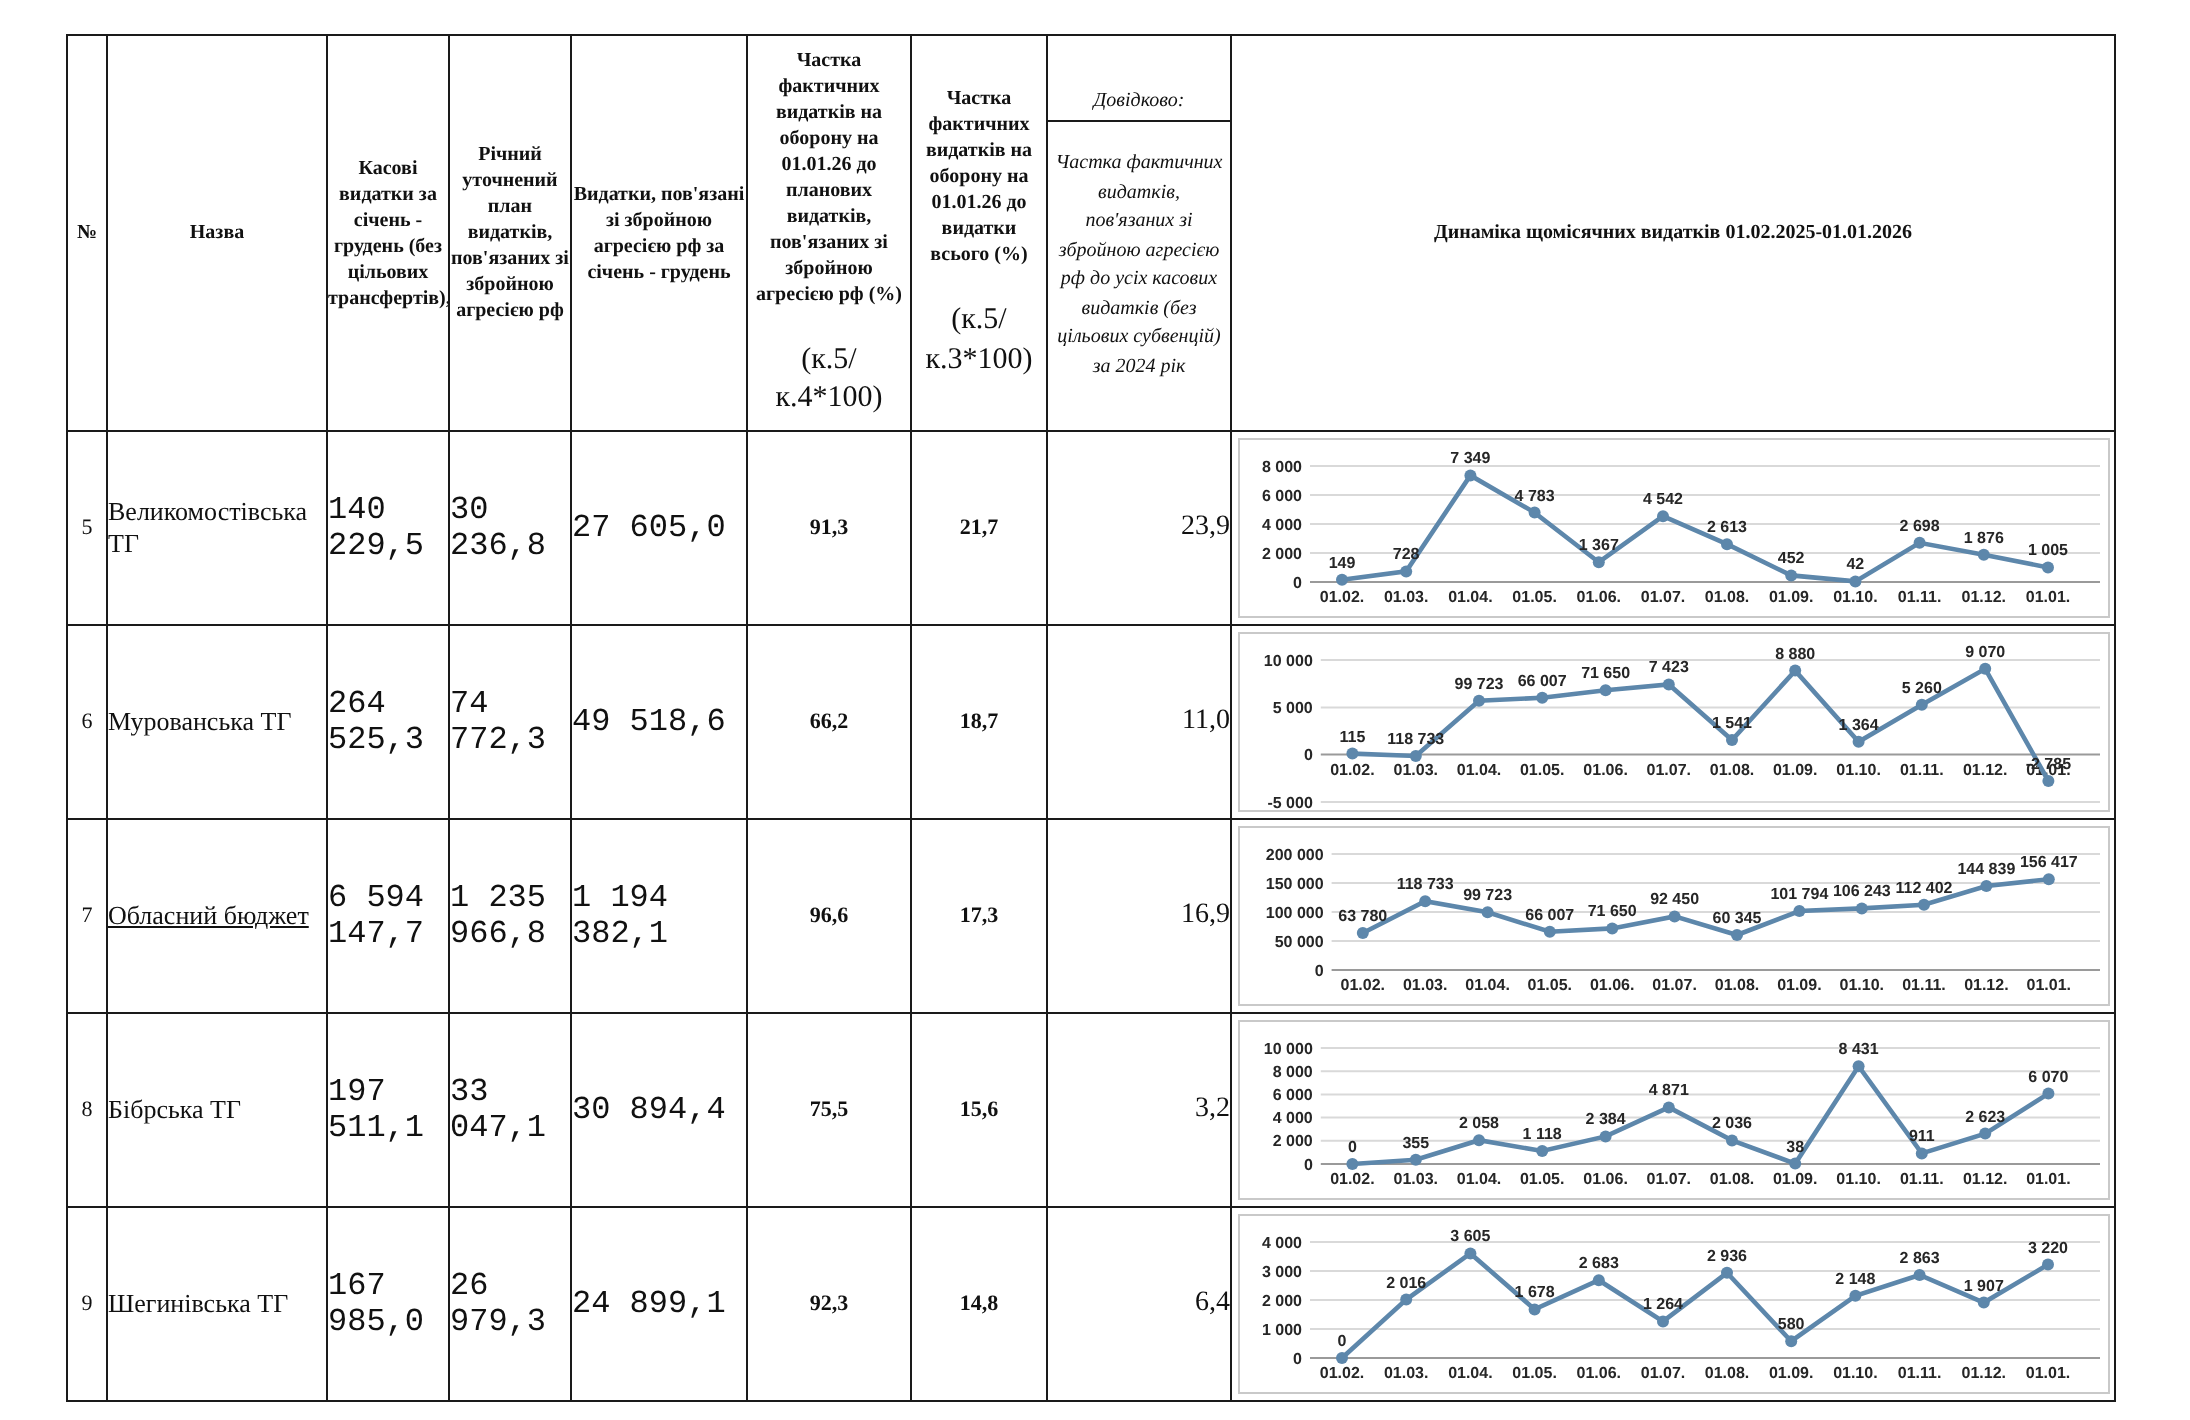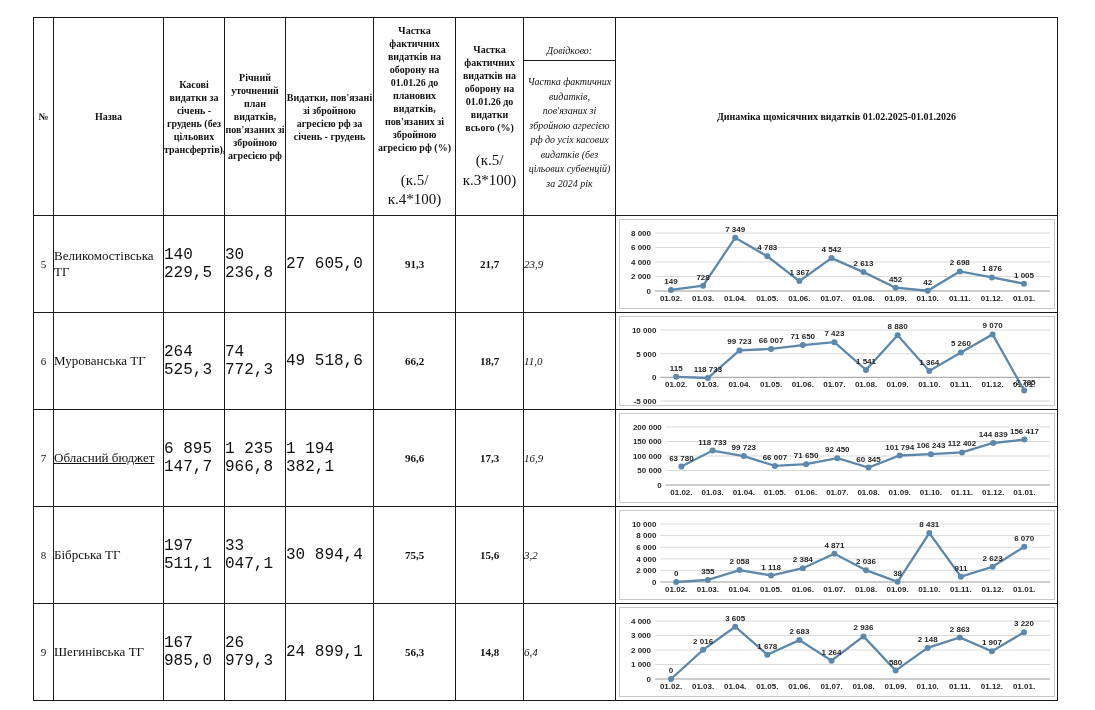--- a/index.html
+++ b/index.html
@@ -14,21 +14,21 @@
   th{font-weight:bold;font-size:10px;line-height:1.3;text-align:center;padding:1px;font-family:Liberation Serif, serif;}
   th .formula{font-weight:normal;font-size:15px;display:block;margin-top:17px;}
   th.refhead{vertical-align:top;font-weight:normal;}
   .ref-top{font-style:italic;font-size:10px;border-bottom:1px solid #1a1a1a;
        padding:2px 0 3px 0;}
   .ref-body{font-style:italic;font-size:10px;line-height:1.45;padding:14px 3px 0 3px;}
   td.c-num{font-size:11px;text-align:center;}
   td.c-name{font-size:13px;text-align:left;padding-left:4px;}
   td.c-money{font-size:16px;text-align:left;padding-right:6px;font-family:Liberation Mono, monospace;}
   td.c-pct{font-size:11px;font-weight:bold;text-align:center;}
-  td.c-ref{font-size:11px;font-style:italic;text-align:left;}
+  td.c-ref{font-size:14px;text-align:right;}
   td.c-chart{padding:0;}
   .u{text-decoration:underline;}
   .chart{width:436px;height:90px;margin:0 auto;border:1px solid #c9c9c9;
        background:#fff;box-sizing:border-box;}
   .chart svg text{font-family:"Liberation Sans","DejaVu Sans",sans-serif;
        font-weight:bold;fill:#262626;font-size:8px;}
 </style>
 </head>
 <body>
 
@@ -184,21 +184,21 @@
               <text x="340.9" y="29.4" text-anchor="middle">5 260</text>
               <text x="372.6" y="11.4" text-anchor="middle">9 070</text>
               <text x="404.2" y="67.5" text-anchor="middle">-2 785</text>
             </svg></div>
         </td>
   </tr>
 
   <tr class="datarow">
     <td class="c-num">7</td>
     <td class="c-name"><span class="u">Обласний бюджет</span></td>
-    <td class="c-money">6 895 147,7</td>
+    <td class="c-money">6 594 147,7</td>
     <td class="c-money">1 235 966,8</td>
     <td class="c-money">1 194 382,1</td>
     <td class="c-pct">96,6</td>
     <td class="c-pct">17,3</td>
     <td class="c-ref">16,9</td>
     <td class="c-chart">
           <div class="chart"><svg width="434" height="88" viewBox="0 0 434 88">
               <line x1="45.800000000000004" y1="71.0" x2="430" y2="71.0" stroke="#9a9a9a" stroke-width="1"></line>
               <text x="41.8" y="73.8" text-anchor="end">0</text>
               <line x1="45.800000000000004" y1="56.5" x2="430" y2="56.5" stroke="#d9d9d9" stroke-width="1"></line>
@@ -313,21 +313,21 @@
             </svg></div>
         </td>
   </tr>
 
   <tr class="datarow">
     <td class="c-num">9</td>
     <td class="c-name">Шегинівська ТГ</td>
     <td class="c-money">167 985,0</td>
     <td class="c-money">26 979,3</td>
     <td class="c-money">24 899,1</td>
-    <td class="c-pct">56,3</td>
+    <td class="c-pct">92,3</td>
     <td class="c-pct">14,8</td>
     <td class="c-ref">6,4</td>
     <td class="c-chart">
           <div class="chart"><svg width="434" height="88" viewBox="0 0 434 88">
               <line x1="35" y1="71.0" x2="430" y2="71.0" stroke="#9a9a9a" stroke-width="1"></line>
               <text x="31.0" y="73.8" text-anchor="end">0</text>
               <line x1="35" y1="56.5" x2="430" y2="56.5" stroke="#d9d9d9" stroke-width="1"></line>
               <text x="31.0" y="59.3" text-anchor="end">1 000</text>
               <line x1="35" y1="42.0" x2="430" y2="42.0" stroke="#d9d9d9" stroke-width="1"></line>
               <text x="31.0" y="44.8" text-anchor="end">2 000</text>

